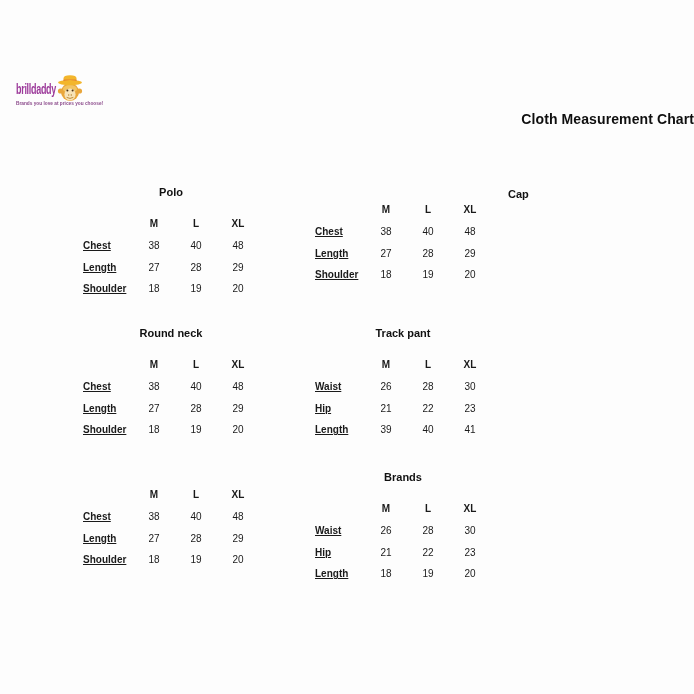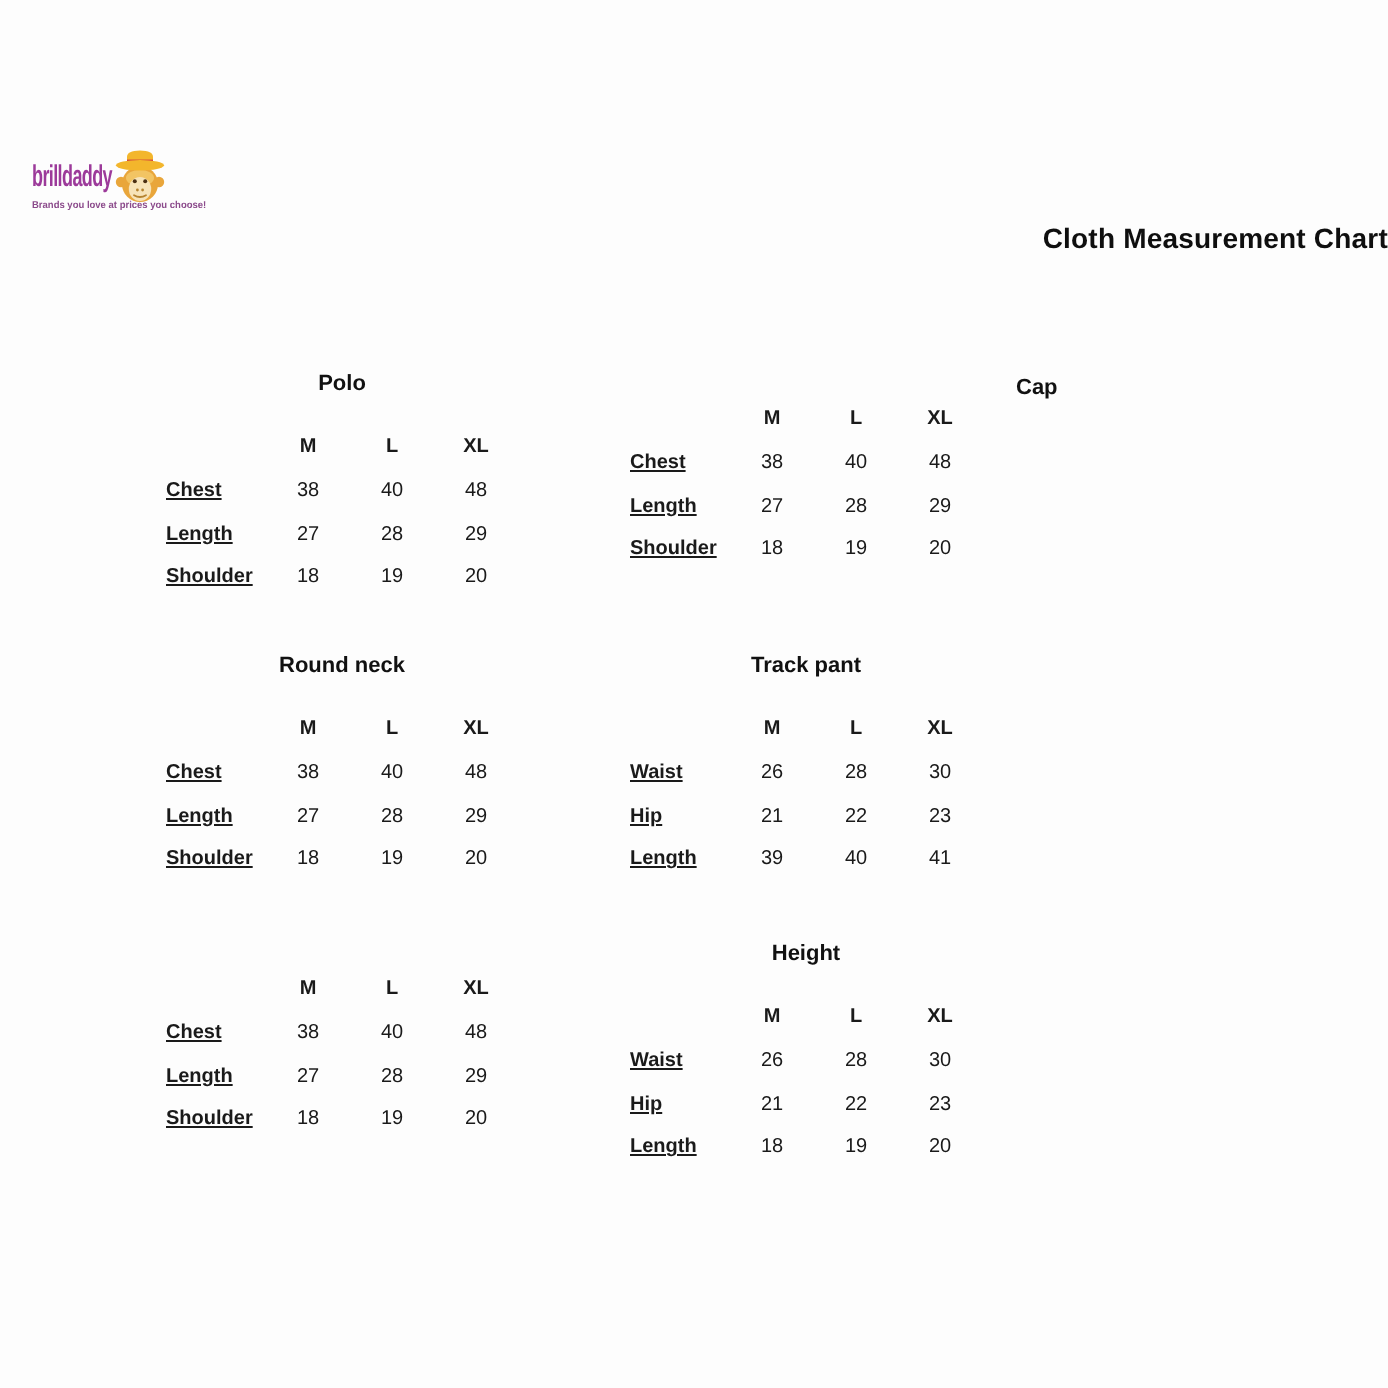--- a/index.html
+++ b/index.html
@@ -246,21 +246,21 @@
         <td class="lbl">Shoulder</td>
         <td class="szcol">18</td>
         <td class="szcol">19</td>
         <td class="szcol">20</td>
       </tr>
     </tbody>
   </table>
 </div>
 
 <div class="sec" style="left:315px; top:470px;">
-  <h3 class="sec-title">Height</h3>
+  <h3 class="sec-title">Brands</h3>
   <table class="size-table">
     <thead>
       <tr>
         <th class="lbl"></th>
         <th class="szcol">M</th>
         <th class="szcol">L</th>
         <th class="szcol">XL</th>
       </tr>
     </thead>
     <tbody>

